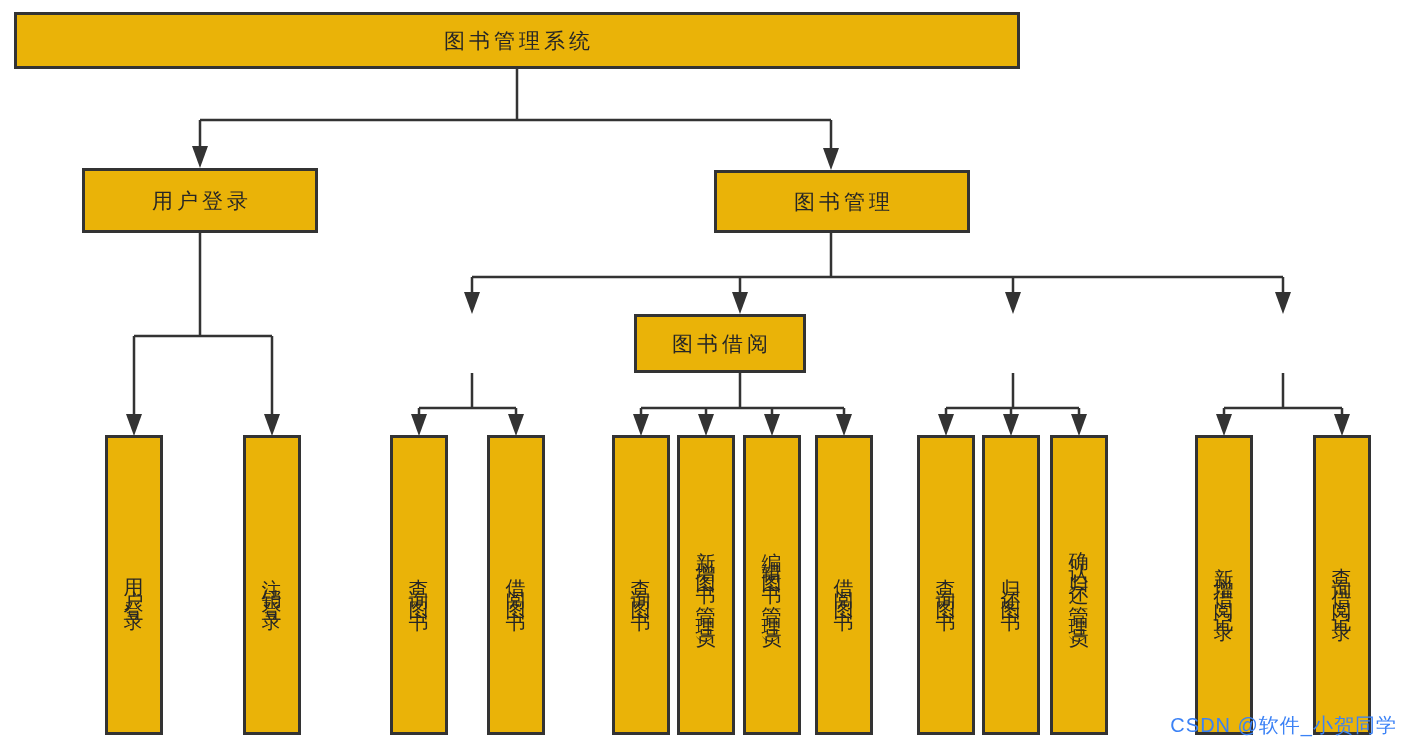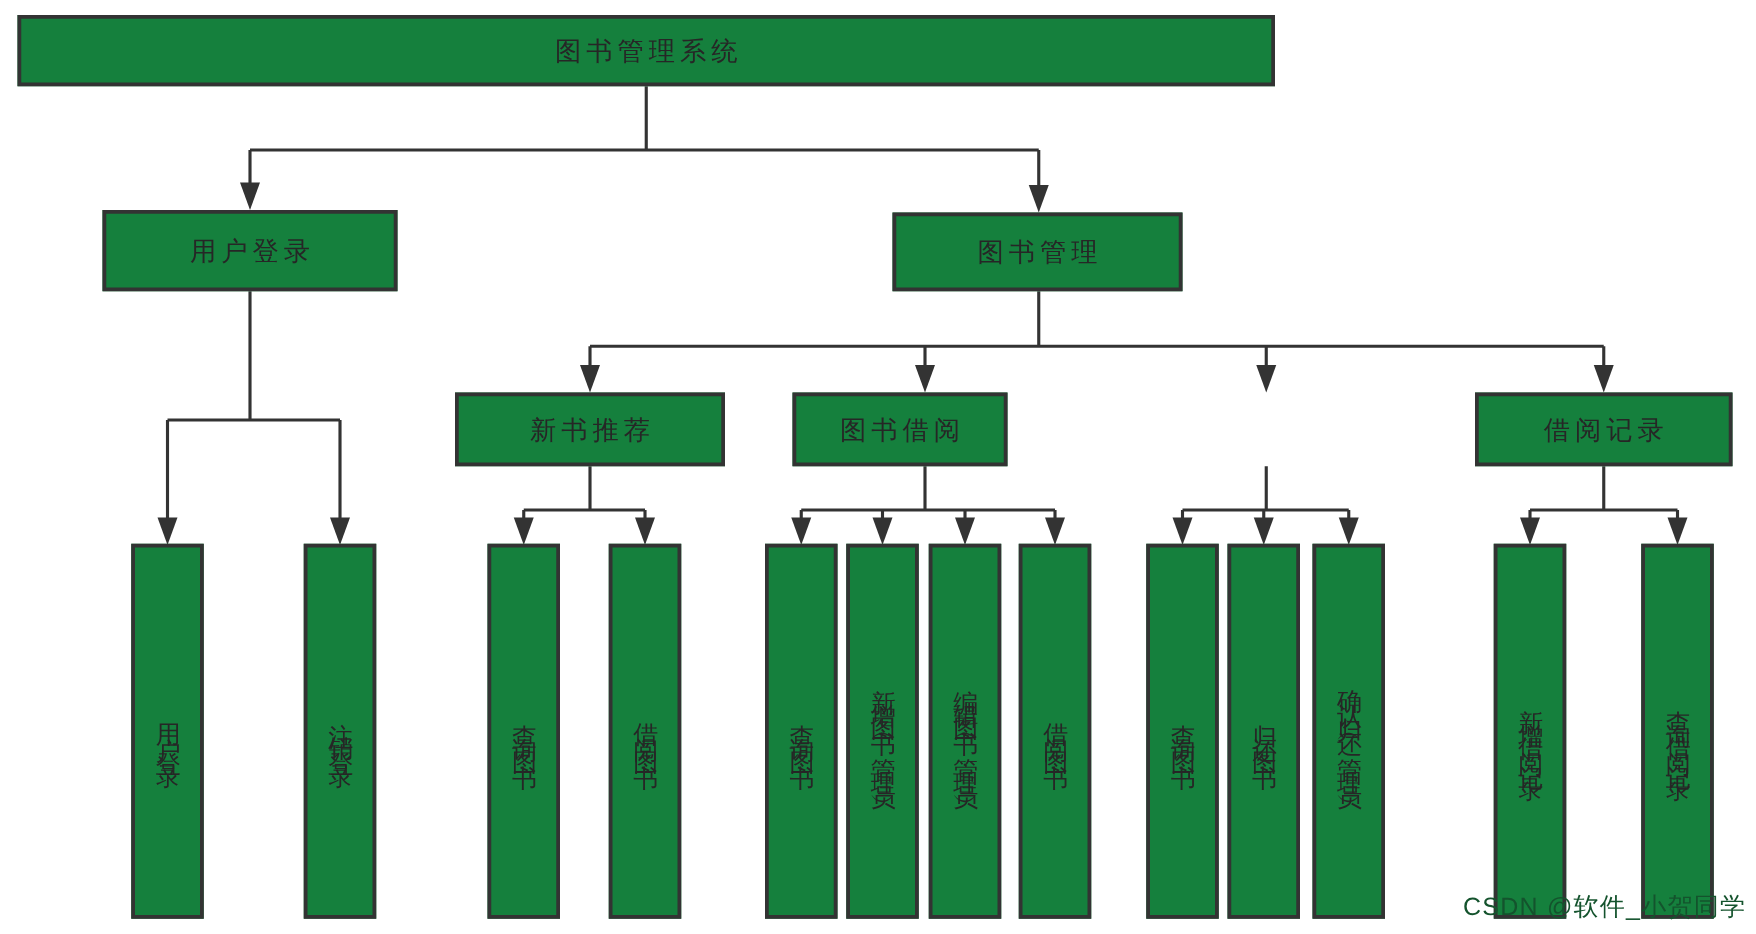--- a/index.html
+++ b/index.html
@@ -12,21 +12,21 @@
     overflow: hidden;
   }
   .connector-layer {
     position: absolute;
     left: 0; top: 0;
     width: 1405px; height: 747px;
     pointer-events: none;
   }
   .box {
     position: absolute;
-    background: #15803d;
+    background: #eab308;
     border: 3px solid #333333;
     box-sizing: border-box;
     display: flex;
     align-items: center;
     justify-content: center;
     color: #262626;
   }
   .h-box {
     font-size: 21px;
     letter-spacing: 4px;
@@ -36,36 +36,36 @@
   .v-box {
     writing-mode: vertical-rl;
     text-orientation: mixed;
     font-size: 20px;
     letter-spacing: 11px;
     line-height: 1;
   }
   
   .n-root    { left: 14px;   top: 12px;  width: 1006px; height: 57px; }
   .n-login   { left: 82px;   top: 168px; width: 236px;  height: 65px; }
-  .n-mgmt    { left: 714px;  top: 170px; width: 232px;  height: 63px; }
+  .n-mgmt    { left: 714px;  top: 170px; width: 256px;  height: 63px; }
   .n-newbooks{ left: 364px;  top: 314px; width: 216px;  height: 59px; }
   .n-borrow  { left: 634px;  top: 314px; width: 172px;  height: 59px; }
   .n-current { left: 905px;  top: 314px; width: 216px;  height: 59px; }
   .n-records { left: 1180px; top: 314px; width: 206px;  height: 59px; }
   .leaf      { top: 435px; width: 58px; height: 300px; }
   .l-a1 { left: 105px; }  .l-a2 { left: 243px; }
   .l-b1 { left: 390px; }  .l-b2 { left: 487px; }
   .l-c1 { left: 612px; }  .l-c2 { left: 677px; }  .l-c3 { left: 743px; }  .l-c4 { left: 815px; }
   .l-d1 { left: 917px; }  .l-d2 { left: 982px; }  .l-d3 { left: 1050px; }
   .l-e1 { left: 1195px; } .l-e2 { left: 1313px; }
   .watermark {
     position: absolute;
     right: 8px;
     bottom: 8px;
-    color: #14532d;
+    color: #3b82f6;
     font-size: 20px;
     letter-spacing: 1px;
     white-space: nowrap;
   }
 </style>
 </head>
 <body>
 
 <div class="canvas">
 
@@ -107,23 +107,21 @@
       <polygon points="1216,414 1232,414 1224,436"></polygon>
       <polygon points="1334,414 1350,414 1342,436"></polygon>
     </g>
   </svg>
 
   <div class="box h-box n-root">图书管理系统</div>
 
   <div class="box h-box n-login">用户登录</div>
   <div class="box h-box n-mgmt">图书管理</div>
 
-  <div class="box h-box n-newbooks">新书推荐</div>
   <div class="box h-box n-borrow">图书借阅</div>
-  <div class="box h-box n-records">借阅记录</div>
 
   <div class="box v-box leaf l-a1">用户登录</div>
   <div class="box v-box leaf l-a2">注销登录</div>
 
   <div class="box v-box leaf l-b1">查询图书</div>
   <div class="box v-box leaf l-b2">借阅图书</div>
 
   <div class="box v-box leaf l-c1">查询图书</div>
   <div class="box v-box leaf l-c2">新增图书（管理员）</div>
   <div class="box v-box leaf l-c3">编辑图书（管理员）</div>

